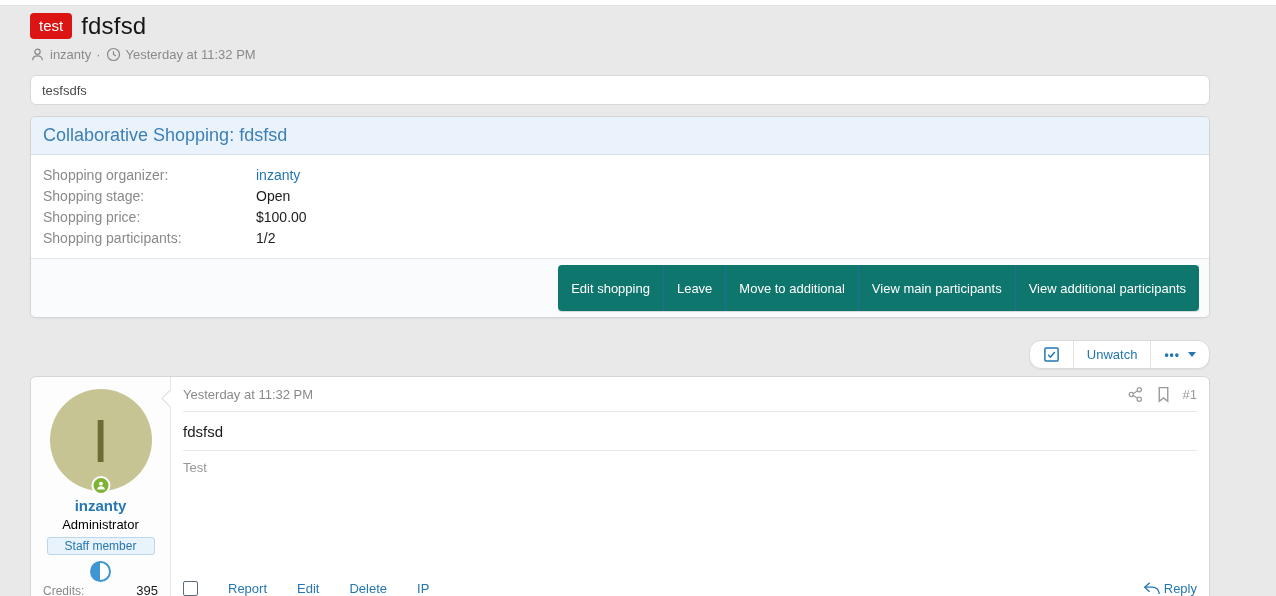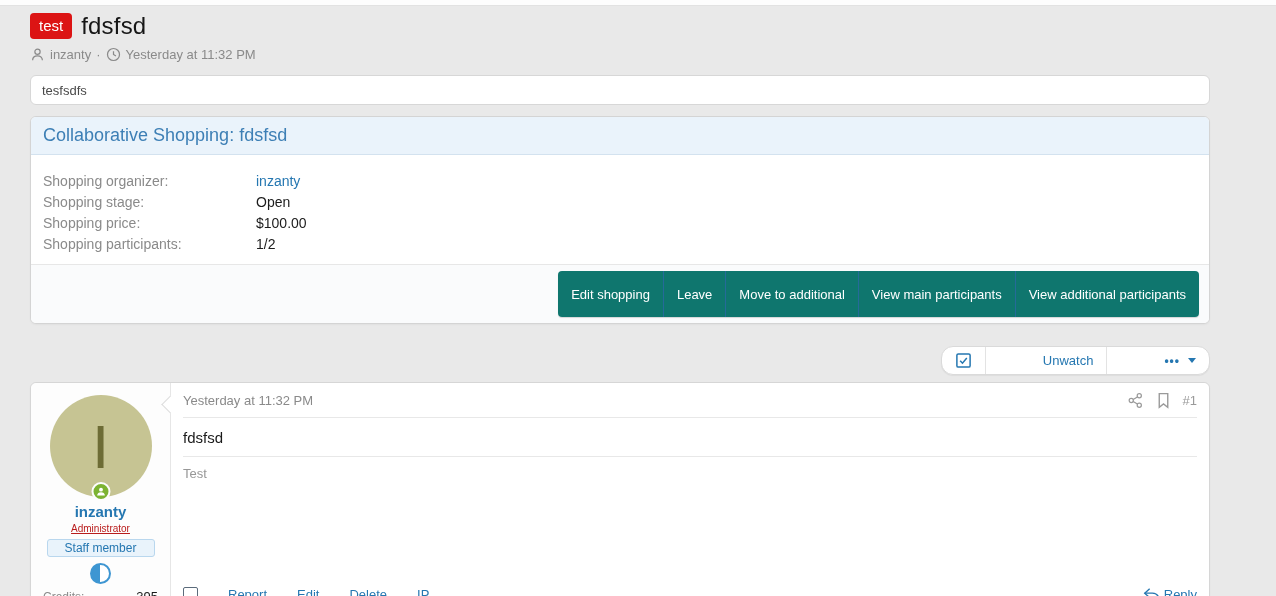--- a/index.html
+++ b/index.html
@@ -34,42 +34,42 @@
 
   
   .shopping-panel {
     margin-top: 11px; background: #fff; border: 1px solid #d4d4d4; border-radius: 6px;
     overflow: hidden; box-shadow: 0 1px 2px rgba(0,0,0,.04);
   }
   .panel-header {
     background: #eaf3fb; border-bottom: 1px solid #d3e2ef;
     padding: 8px 12px; font-size: 18px; color: #3d7fb5;
   }
-  .panel-body { padding: 16px 12px 9px; }
+  .panel-body { padding: 10px 12px 9px; }
   .field-row { display: flex; font-size: 14px; line-height: 21px; }
   .field-label { width: 213px; color: #8a8a8a; }
   .field-value { color: #1c1c1c; }
   .field-value.link { color: #2577b1; cursor: pointer; }
   .panel-footer {
     background: #fafbfc; border-top: 1px solid #e7e7e7; padding: 6px 10px;
     display: flex; justify-content: flex-end;
   }
   .btn-group { display: flex; border-radius: 4px; overflow: hidden; box-shadow: 0 1px 1px rgba(0,0,0,.15); }
   .btn-group .btn {
     background: #0f766e; color: #fff; font-size: 13px; border: none; height: 46px;
     padding: 15px 13px; cursor: pointer; border-right: 1px solid #256a99;
     font-family: "Liberation Sans", sans-serif; white-space: nowrap;
   }
   .btn-group .btn:last-child { border-right: none; }
 
   
   .watch-row { margin-top: 22px; display: flex; justify-content: flex-end; }
   .watch-group {
     display: flex; background: #fff; border: 1px solid #dadada; border-radius: 12px;
-    overflow: hidden; height: 29px; box-shadow: 0 1px 1px rgba(0,0,0,.05); gap: 44px;
+    overflow: hidden; height: 29px; box-shadow: 0 1px 1px rgba(0,0,0,.05);
   }
   .watch-seg { display: flex; align-items: center; padding: 0 13px; cursor: pointer; border-right: 1px solid #e3e3e3; color: #2577b1; font-size: 13px; gap: 6px; }
   .watch-seg:last-child { border-right: none; }
   .caret-down { width: 0; height: 0; border-left: 4px solid transparent; border-right: 4px solid transparent; border-top: 5px solid #2577b1; margin-left: 2px; }
   .dots { letter-spacing: 1px; font-size: 12px; font-weight: bold; }
 
   
   .post-panel {
     margin-top: 7px; background: #fff; border: 1px solid #d6d6d6; border-radius: 6px;
     display: flex; height: 233px; box-shadow: 0 1px 2px rgba(0,0,0,.04);
@@ -84,21 +84,21 @@
     width: 102px; height: 102px; border-radius: 50%; background: #c6c493;
     display: flex; align-items: center; justify-content: center;
     font-size: 62px; color: #6d6c35; cursor: pointer; user-select: none;
   }
   .online-badge {
     position: absolute; left: 50%; transform: translateX(-50%); bottom: -4px;
     width: 19px; height: 19px; border-radius: 50%; background: #7cb332;
     border: 2px solid #fdfdfd; display: flex; align-items: center; justify-content: center;
   }
   .user-name { margin-top: 6px; font-size: 15px; font-weight: bold; color: #2577b1; cursor: pointer; }
-  .user-role { margin-top: 3px; font-size: 10px; color: #b91c1c; text-decoration: underline; }
+  .user-role { margin-top: 3px; font-size: 13px; color: #000000; }
   .user-banner {
     margin-top: 5px; width: 108px; height: 18px; background: #e9f3fb;
     border: 1px solid #b9d7ee; border-radius: 3px; color: #2577b1; font-size: 12px;
     display: flex; align-items: center; justify-content: center;
   }
   .credits-icon {
     margin-top: 6px; width: 21px; height: 21px; border-radius: 50%;
     border: 2px solid #3e96d2; background: linear-gradient(90deg, #3e96d2 50%, #ffffff 50%);
   }
   .credits-row {

